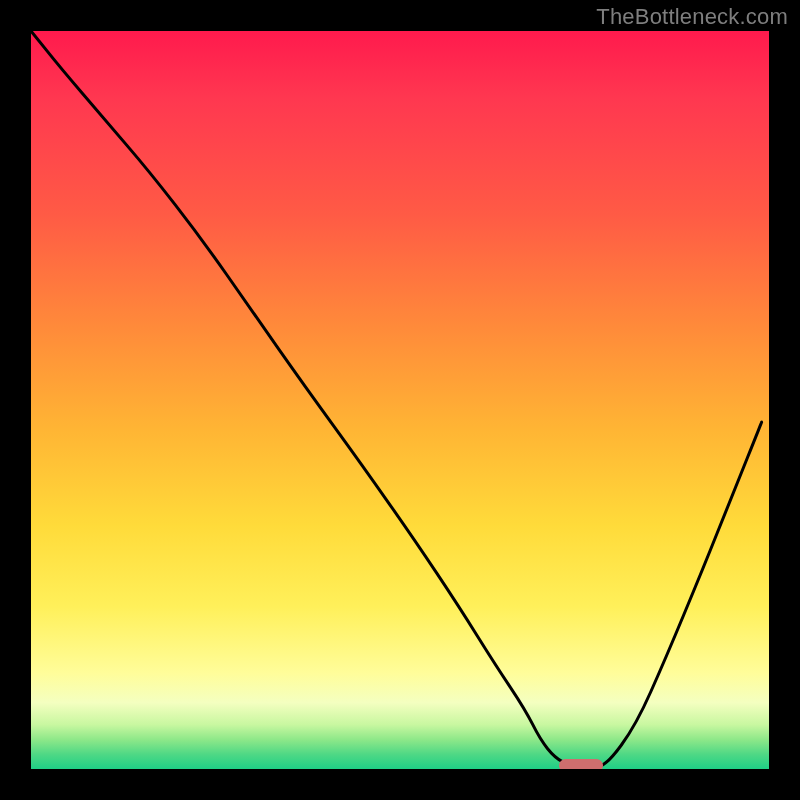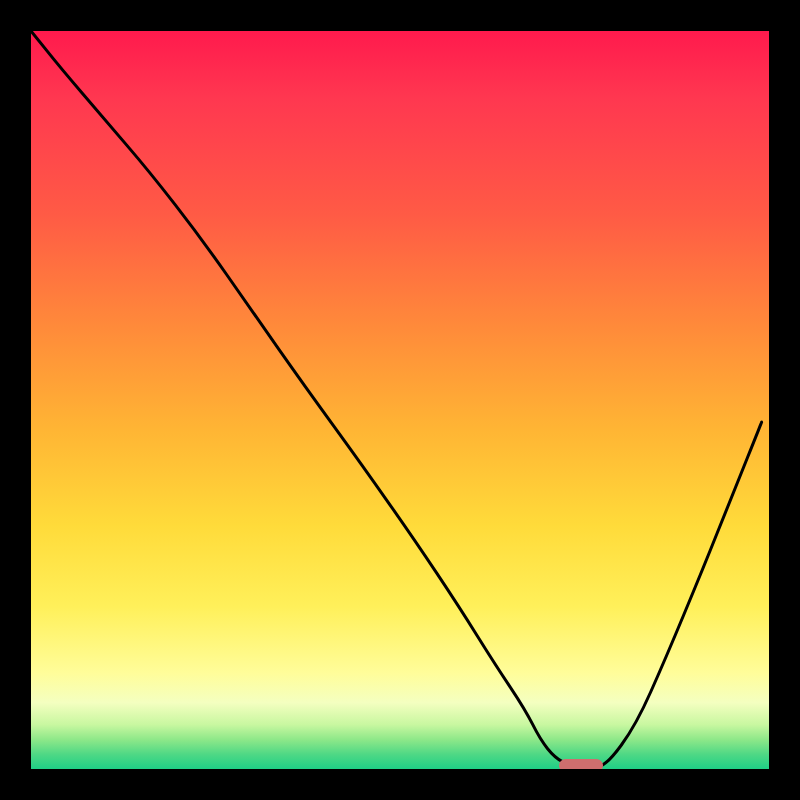--- a/index.html
+++ b/index.html
@@ -81,13 +81,14 @@
   <div class="plot-area">
     <div class="gradient"></div>
 
     <svg class="curve" viewBox="0 0 738 738" preserveAspectRatio="none">
       <path id="curve-path" fill="none" stroke="#000" stroke-width="3" stroke-linecap="round" stroke-linejoin="round" d="M 0.0 0.0 Q 0.0 0.0 14.8 18.4 Q 29.5 36.9 51.7 62.7 Q 73.8 88.6 95.9 114.4 Q 118.1 140.2 143.9 173.4 Q 169.7 206.6 195.6 243.5 Q 221.4 280.4 247.2 317.3 Q 273.1 354.2 302.6 394.8 Q 332.1 435.4 357.9 472.3 Q 383.8 509.2 405.9 542.4 Q 428.0 575.6 446.5 605.2 Q 464.9 634.7 479.7 656.8 Q 494.5 679.0 501.8 693.7 Q 509.2 708.5 516.6 717.7 Q 524.0 726.9 531.4 730.6 Q 538.7 734.3 549.8 735.0 Q 560.9 735.8 568.3 735.0 Q 575.6 734.3 590.4 714.0 Q 605.2 693.7 619.9 660.5 Q 634.7 627.3 653.1 583.0 Q 671.6 538.7 686.3 501.8 Q 701.1 464.9 715.9 428.0 T 730.6 391.1"></path>
     </svg>
 
     <div class="marker" id="marker" style="left: 527.7px; width: 44.3px; top: 727.8px; height: 13px;"></div>
   </div>
 
+  <div class="attribution">TheBottleneck.com</div>
 </div>
 
 </body></html>

